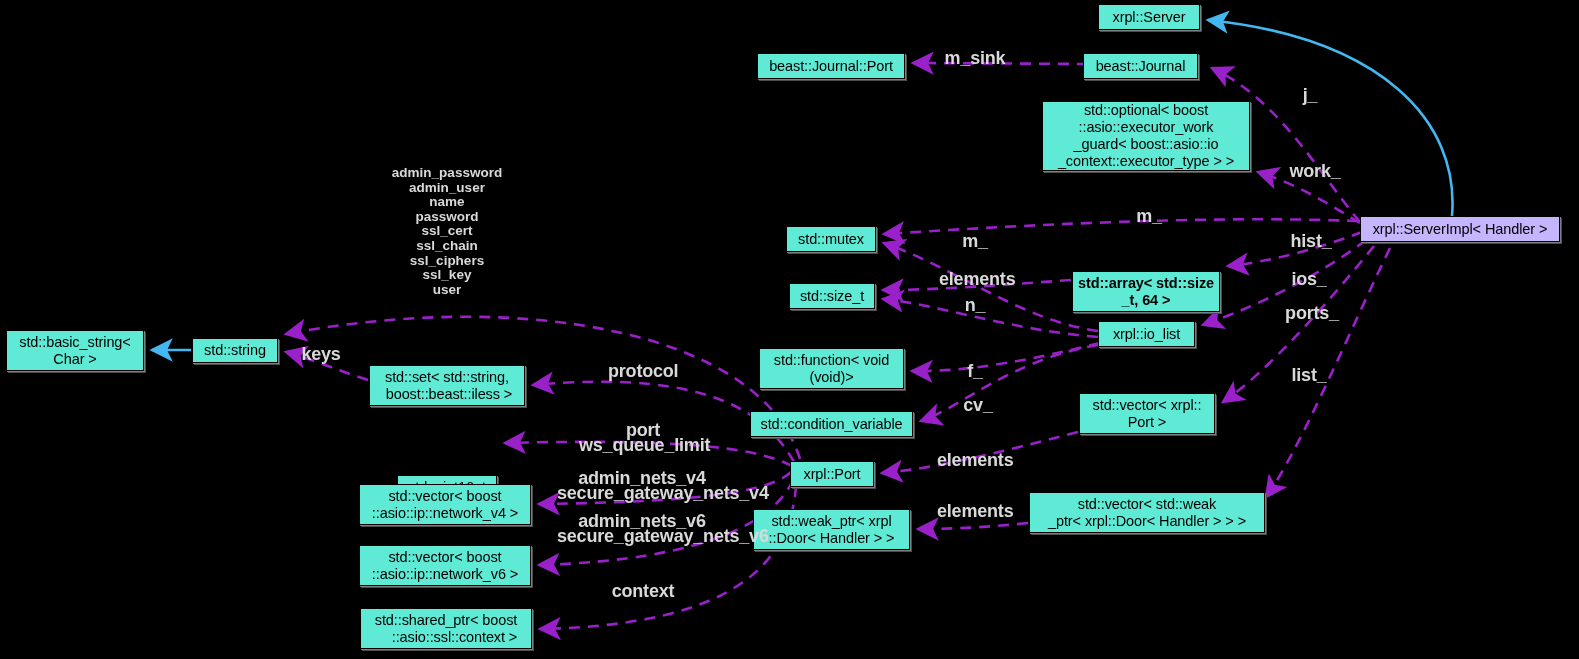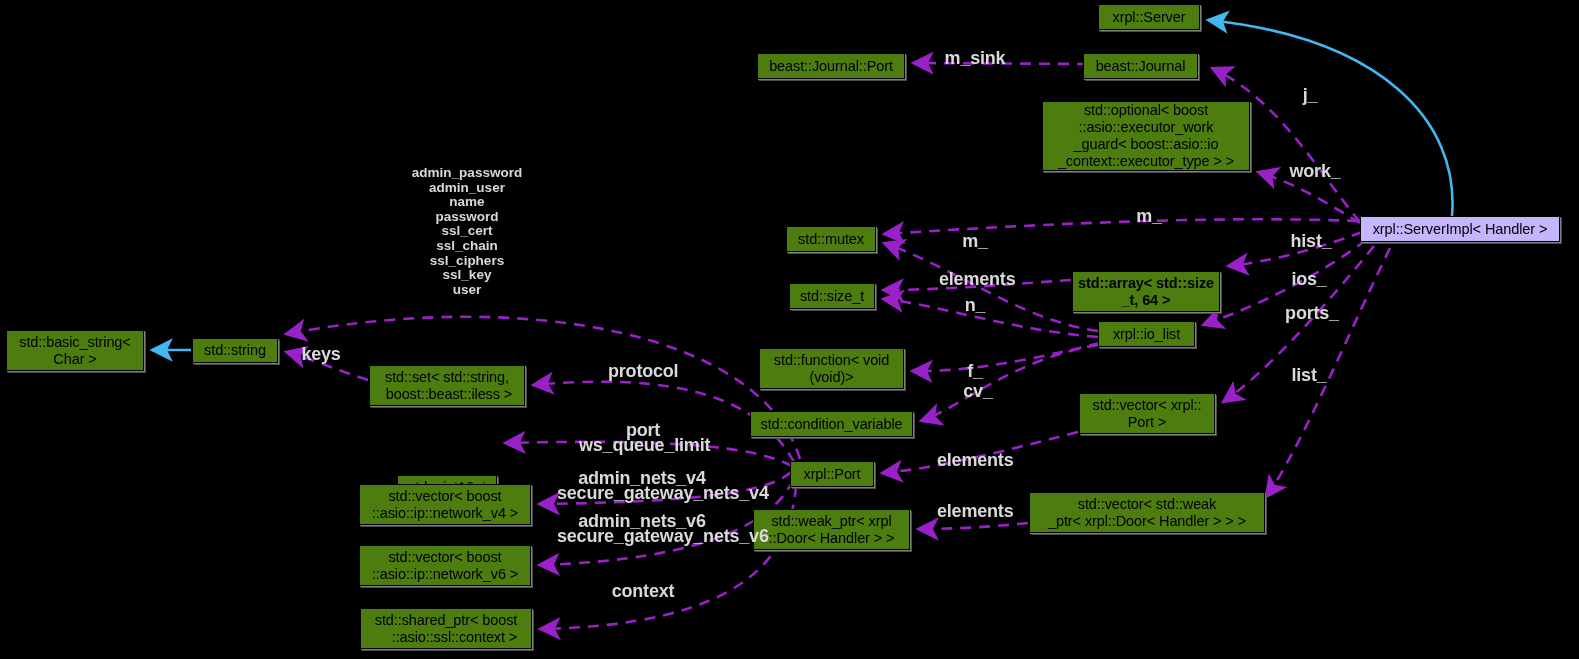--- a/index.html
+++ b/index.html
@@ -11,21 +11,21 @@
     position:relative;
     width:1579px;
     height:659px;
     background:#000000;
     overflow:hidden;
   }
   #edges{position:absolute;left:0;top:0;width:1579px;height:659px;}
   .node{
     position:absolute;
     box-sizing:border-box;
-    background:#4d7c0f;
+    background:#5eead4;
     border:1px solid #000000;
     box-shadow:1px 1px 0 0 #7f7f7f, 2px 2px 0 0 #4d4d4d;
     color:#000000;
     font-size:14.5px;
     line-height:17px;
     text-align:center;
     display:flex;
     align-items:center;
     justify-content:center;
     white-space:pre;
@@ -164,32 +164,32 @@
       <div class="edge-label" style="left: 1133px; top: 209px; width: 32px;">m_</div>
       <div class="edge-label" style="left: 1290px; top: 234px; width: 42px;">hist_</div>
       <div class="edge-label" style="left: 959px; top: 234px; width: 32px;">m_</div>
       <div class="edge-label" style="left: 1290px; top: 272px; width: 38px;">ios_</div>
       <div class="edge-label" style="left: 939px; top: 272px; width: 74px;">elements</div>
       <div class="edge-label" style="left: 961px; top: 298px; width: 28px;">n_</div>
       <div class="edge-label" style="left: 1285px; top: 306px; width: 54px;">ports_</div>
       <div class="edge-label" style="left: 608px; top: 364px; width: 70px;">protocol</div>
       <div class="edge-label" style="left: 963px; top: 364px; width: 24px;">f_</div>
       <div class="edge-label" style="left: 1290px; top: 368px; width: 38px;">list_</div>
-      <div class="edge-label" style="left: 962px; top: 384px; width: 32px;">cv_</div>
+      <div class="edge-label" style="left: 962px; top: 398px; width: 32px;">cv_</div>
       <div class="edge-label" style="left: 301px; top: 347px; width: 40px;">keys</div>
       <div class="edge-label" style="left: 579px; top: 423px; width: 128px;">port
 ws_queue_limit</div>
       <div class="edge-label" style="left: 937px; top: 453px; width: 74px;">elements</div>
       <div class="edge-label" style="left: 557px; top: 471px; width: 170px;">admin_nets_v4
 secure_gateway_nets_v4</div>
       <div class="edge-label" style="left: 937px; top: 504px; width: 74px;">elements</div>
       <div class="edge-label" style="left: 557px; top: 514px; width: 170px;">admin_nets_v6
 secure_gateway_nets_v6</div>
       <div class="edge-label" style="left: 611px; top: 584px; width: 64px;">context</div>
-      <div class="field-list" style="left: 402px; top: 166px; width: 130px;">admin_password
+      <div class="field-list" style="left: 382px; top: 166px; width: 130px;">admin_password
 admin_user
 name
 password
 ssl_cert
 ssl_chain
 ssl_ciphers
 ssl_key
 user</div>
     </div>
 

